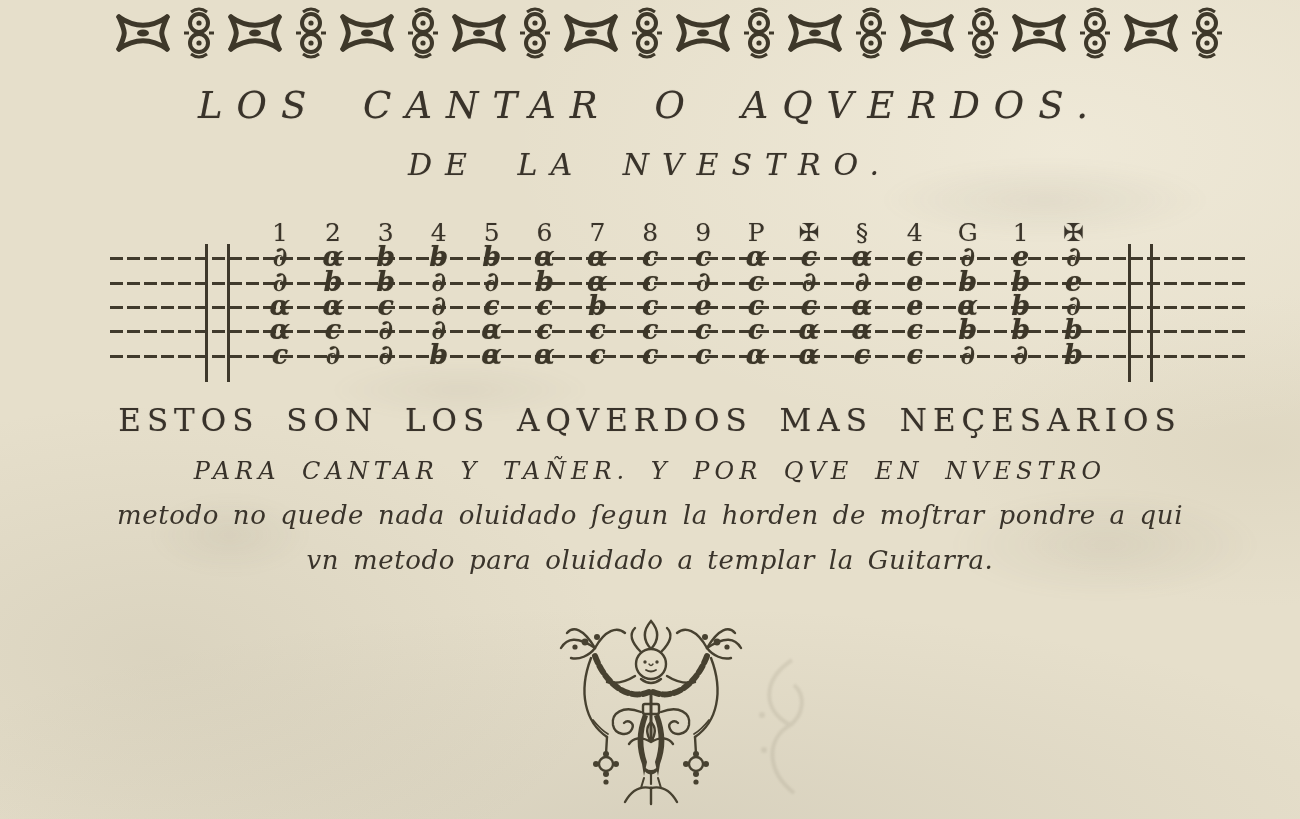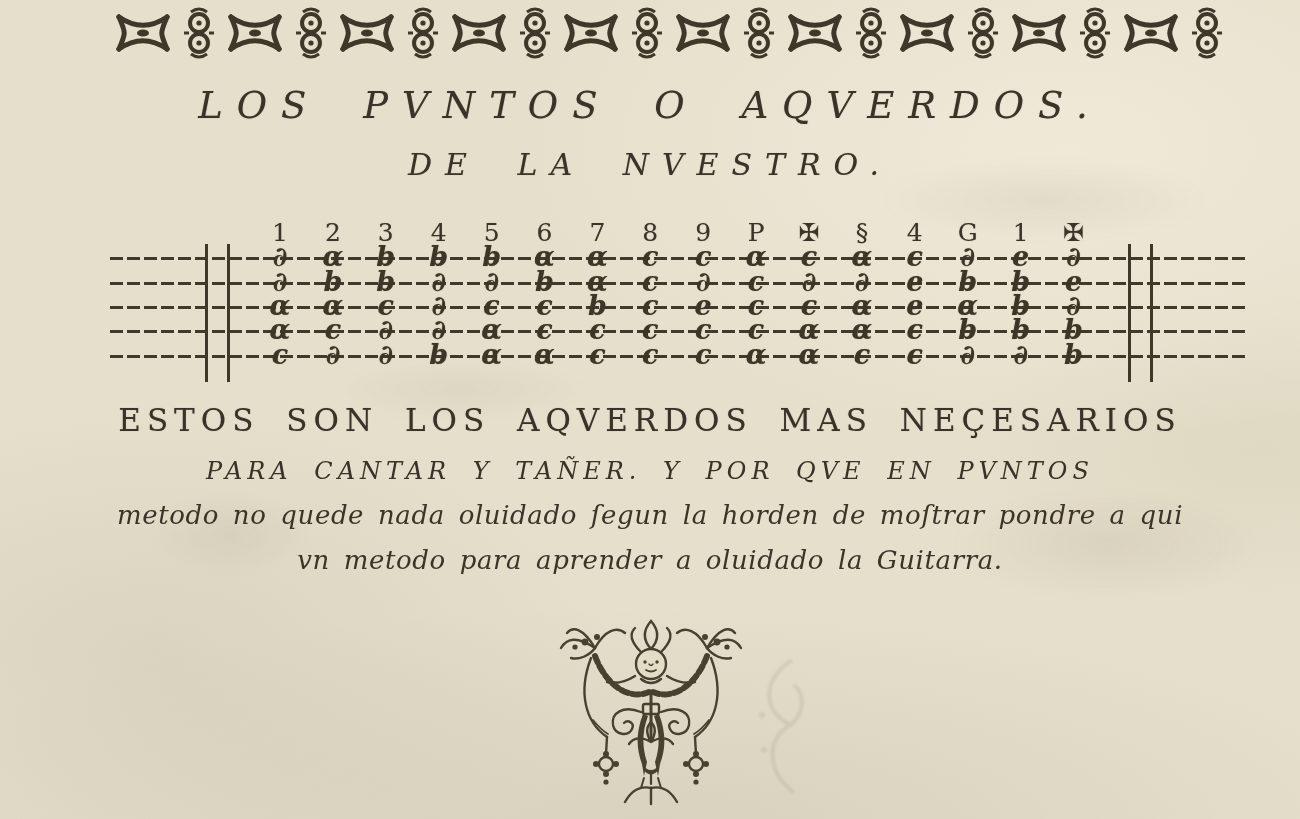--- a/index.html
+++ b/index.html
@@ -89,21 +89,21 @@
     <use href="#uX" x="702"></use>
       <use href="#u8" x="758"></use>
     <use href="#uX" x="814"></use>
       <use href="#u8" x="870"></use>
     <use href="#uX" x="926"></use>
       <use href="#u8" x="982"></use>
     <use href="#uX" x="1038"></use>
       <use href="#u8" x="1094"></use>
   </svg>
 
-  <div class="abs centerline title1">LOS PVNTOS O AQVERDOS.</div>
+  <div class="abs centerline title1">LOS CANTAR O AQVERDOS.</div>
   <div class="abs centerline title2">DE LA NVESTRO.</div>
 
   <div class="abs tab">
     <div>
         <span class="tab-num" style="left: 170px;">1</span>
         <span class="tab-num" style="left: 222.9px;">2</span>
         <span class="tab-num" style="left: 275.8px;">3</span>
         <span class="tab-num" style="left: 328.7px;">4</span>
         <span class="tab-num" style="left: 381.6px;">5</span>
         <span class="tab-num" style="left: 434.5px;">6</span>
@@ -205,23 +205,23 @@
         <span class="tab-letter" style="left: 699px; top: 138px;">α</span>
         <span class="tab-letter" style="left: 751.9px; top: 138px;">c</span>
         <span class="tab-letter" style="left: 804.8px; top: 138px;">c</span>
         <span class="tab-letter" style="left: 857.7px; top: 138px;">∂</span>
         <span class="tab-letter" style="left: 910.6px; top: 138px;">∂</span>
         <span class="tab-letter" style="left: 963.5px; top: 138px;">b</span>
       </div>
   </div>
 
   <div class="abs centerline sub1">ESTOS SON LOS AQVERDOS MAS NEÇESARIOS</div>
-  <div class="abs centerline sub2">PARA CANTAR Y TAÑER. Y POR QVE EN PVNTOS</div>
+  <div class="abs centerline sub2">PARA CANTAR Y TAÑER. Y POR QVE EN NVESTRO</div>
   <div class="abs centerline body1">metodo no quede nada oluidado ſegun la horden de moſtrar pondre a qui</div>
-  <div class="abs centerline body2">vn metodo para aprender a oluidado la Guitarra.</div>
+  <div class="abs centerline body2">vn metodo para oluidado a templar la Guitarra.</div>
 
   <svg class="abs vignette" width="212" height="192" viewBox="0 0 212 192">
     <g stroke="#474130" fill="none" stroke-width="2.4" stroke-linecap="round">
 
       <path d="M50,32 C32,20 22,22 16,32"></path>
       <path d="M50,32 C38,12 28,10 22,17"></path>
       <path d="M50,32 C60,14 72,10 80,17"></path>
       <path d="M50,32 C44,40 34,44 26,42"></path>
       <circle cx="40" cy="26" r="3.4" fill="#474130" stroke="none"></circle>
       <circle cx="52" cy="21" r="3" fill="#474130" stroke="none"></circle>

